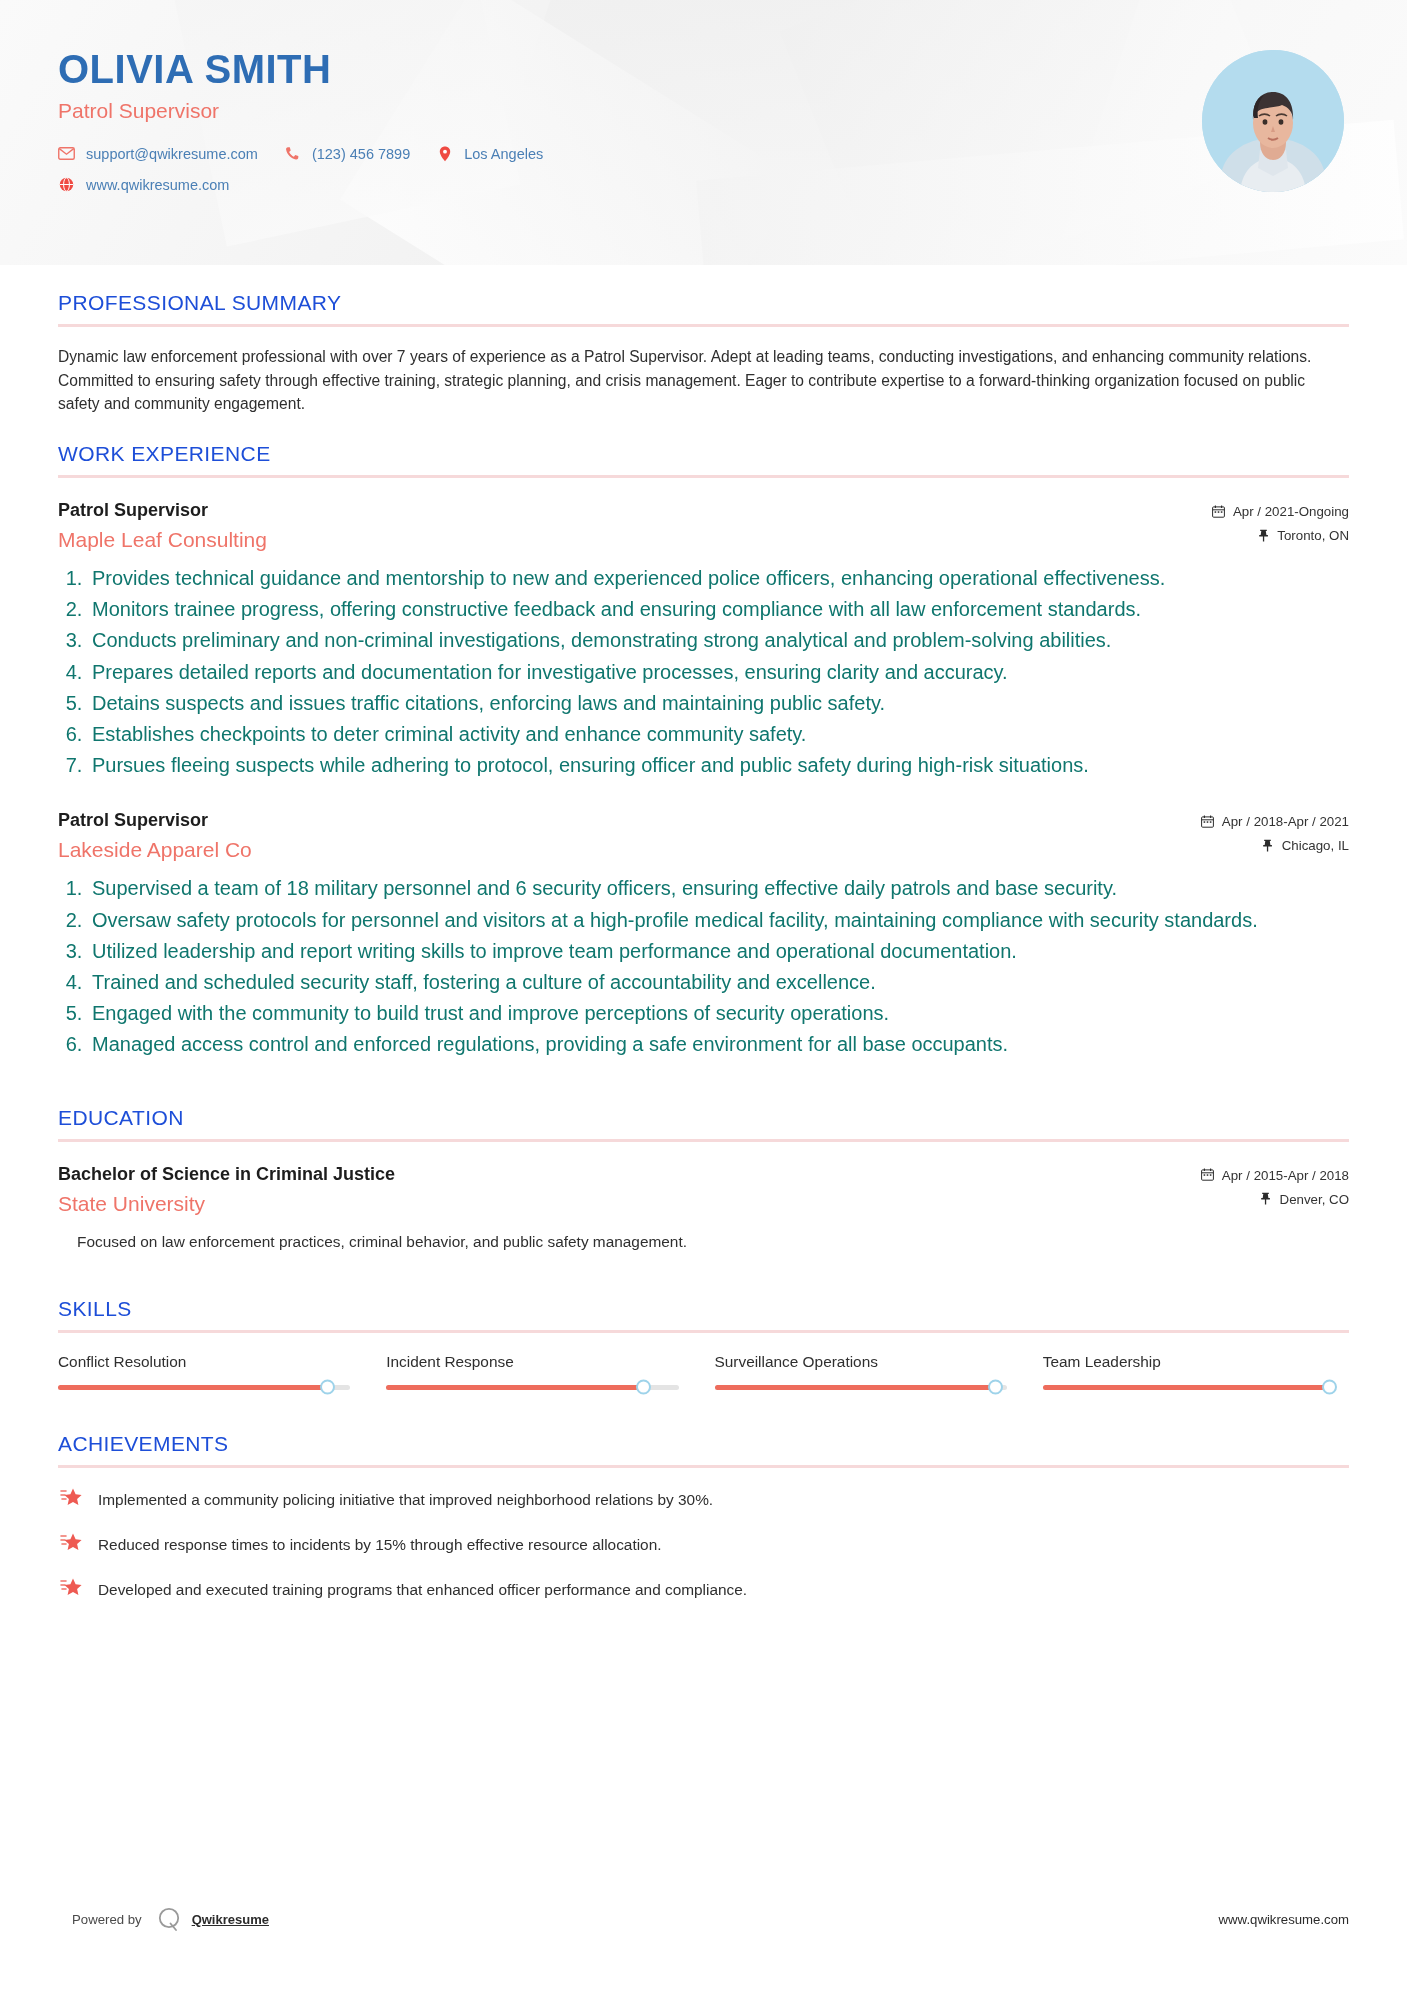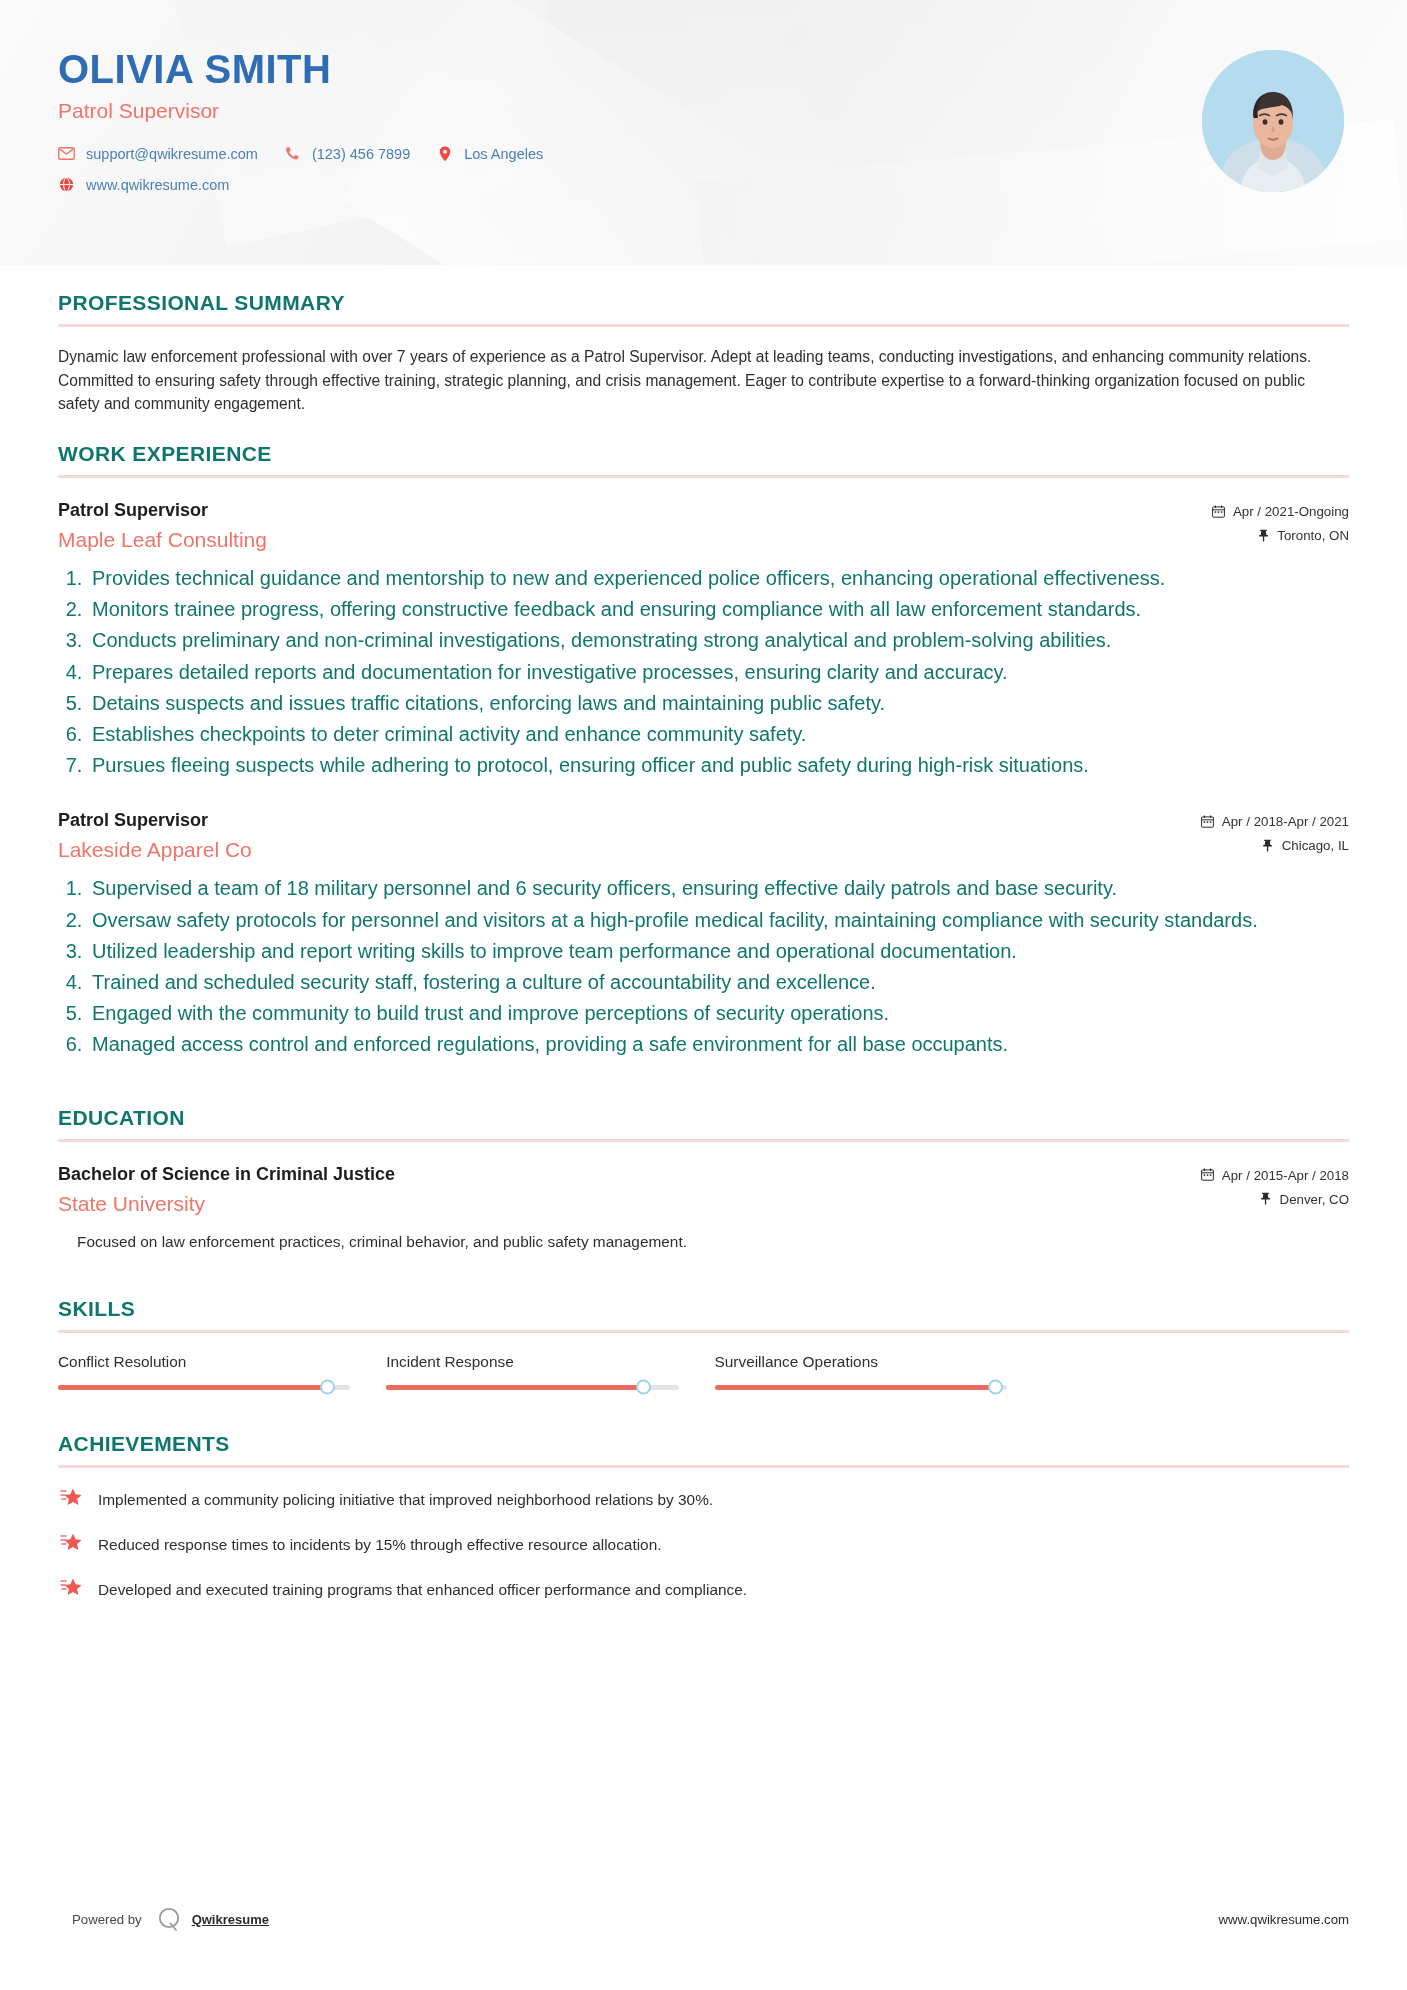--- a/index.html
+++ b/index.html
@@ -114,22 +114,22 @@
     z-index: 3;
   }
   .avatar svg { display:block; width:100%; height:100%; }
 
   
   .content { padding: 0 58px; }
 
   .section { margin-top: 26px; }
   .section-title {
     font-size: 21px;
-    font-weight: 700;
-    color: #0f766e;
+    font-weight: 400;
+    color: #1d4ed8;
     letter-spacing: .4px;
   }
   .section-rule {
     height: 3px;
     background: #f6d9da;
     margin-top: 9px;
     width: 100%;
   }
 
   .summary-text {
@@ -513,20 +513,27 @@
           <div class="skill-knob" style="left: 88%;"></div>
         </div>
       </div>
       <div>
         <div class="skill-name">Surveillance Operations</div>
         <div class="skill-bar">
           <div class="skill-fill" style="width: 96%;"></div>
           <div class="skill-knob" style="left: 96%;"></div>
         </div>
       </div>
+      <div>
+        <div class="skill-name">Team Leadership</div>
+        <div class="skill-bar">
+          <div class="skill-fill" style="width: 98%;"></div>
+          <div class="skill-knob" style="left: 98%;"></div>
+        </div>
+      </div>
     </div>
   </div>
 
   <div class="section" style="margin-top:42px;">
     <div class="section-title">ACHIEVEMENTS</div>
     <div class="section-rule"></div>
 
     <div class="ach-list">
       <div class="ach-item">
         <span class="ach-icon">

